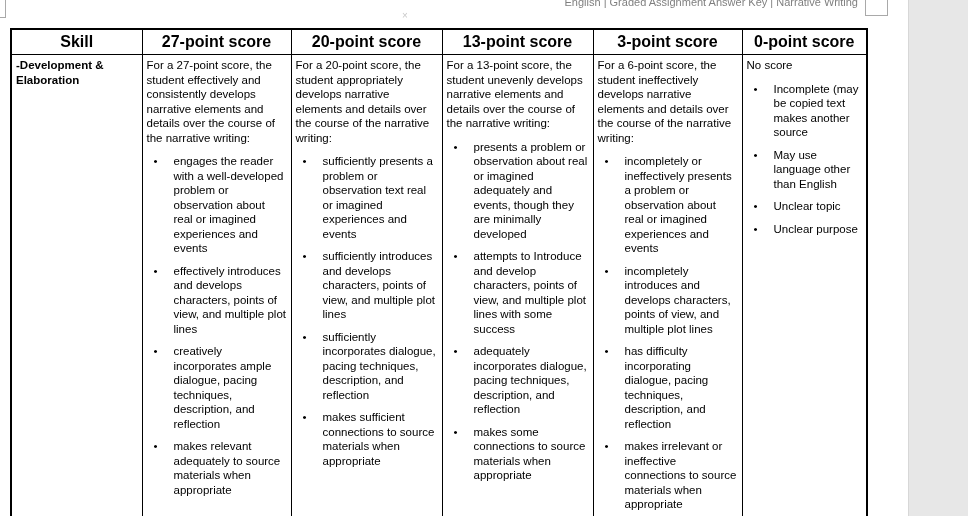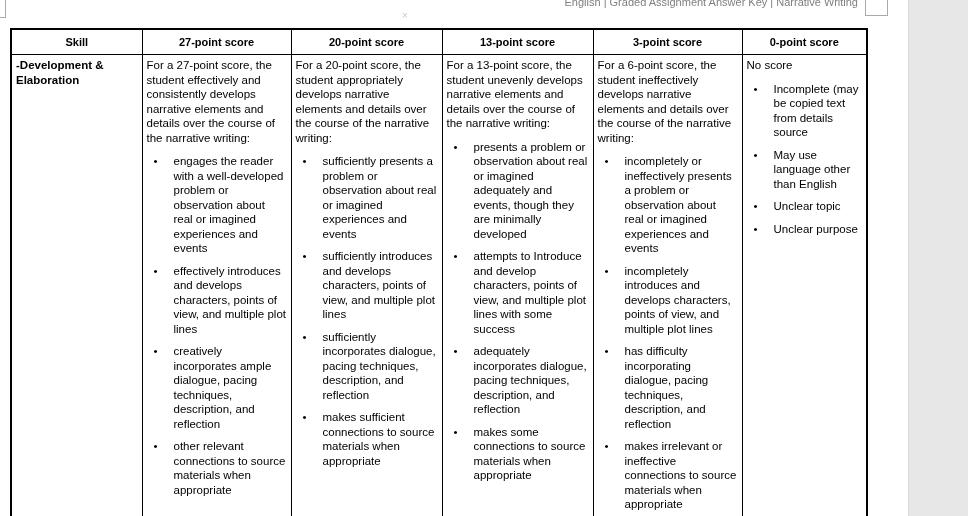--- a/index.html
+++ b/index.html
@@ -73,21 +73,21 @@
     border: 2px solid #000;
     background: #fff;
   }
   table.rubric th, table.rubric td {
     border: 1px solid #000;
     vertical-align: top;
     padding: 0;
   }
   table.rubric th {
     height: 20px;
-    font-size: 11px;
+    font-size: 16px;
     font-weight: bold;
     text-align: center;
     vertical-align: middle;
     padding: 2px 2px;
   }
   table.rubric td {
     height: 452px;
     font-size: 11.5px;
     line-height: 14.5px;
     padding: 3px 4px 3px 4px;
@@ -150,28 +150,28 @@
     <tbody>
       <tr>
         <td class="skill-cell">-Development &amp; Elaboration</td>
 
         <td>
           <p class="cell-intro">For a 27-point score, the student effectively and consistently develops narrative elements and details over the course of the narrative writing:</p>
           <ul class="cell-bullets">
             <li>engages the reader with a well-developed problem or observation about real or imagined experiences and events</li>
             <li>effectively introduces and develops characters, points of view, and multiple plot lines</li>
             <li>creatively incorporates ample dialogue, pacing techniques, description, and reflection</li>
-            <li>other relevant connections to source materials when appropriate</li>
+            <li>makes relevant adequately to source materials when appropriate</li>
           </ul>
         </td>
 
         <td>
           <p class="cell-intro">For a 20-point score, the student appropriately develops narrative elements and details over the course of the narrative writing:</p>
           <ul class="cell-bullets">
-            <li>sufficiently presents a problem or observation about real or imagined experiences and events</li>
+            <li>sufficiently presents a problem or observation text real or imagined experiences and events</li>
             <li>sufficiently introduces and develops characters, points of view, and multiple plot lines</li>
             <li>sufficiently incorporates dialogue, pacing techniques, description, and reflection</li>
             <li>makes sufficient connections to source materials when appropriate</li>
           </ul>
         </td>
 
         <td>
           <p class="cell-intro">For a 13-point score, the student unevenly develops narrative elements and details over the course of the narrative writing:</p>
           <ul class="cell-bullets">
             <li>presents a problem or observation about real or imagined adequately and events, though they are minimally developed</li>
@@ -187,21 +187,21 @@
             <li>incompletely or ineffectively presents a problem or observation about real or imagined experiences and events</li>
             <li>incompletely introduces and develops characters, points of view, and multiple plot lines</li>
             <li>has difficulty incorporating dialogue, pacing techniques, description, and reflection</li>
             <li>makes irrelevant or ineffective connections to source materials when appropriate</li>
           </ul>
         </td>
 
         <td>
           <p class="cell-intro">No score</p>
           <ul class="cell-bullets">
-            <li>Incomplete (may be copied text from details source</li>
+            <li>Incomplete (may be copied text makes another source</li>
             <li>May use language other than English</li>
             <li>Unclear topic</li>
             <li>Unclear purpose</li>
           </ul>
         </td>
       </tr>
     </tbody>
   </table>
 
   <div class="page-edge"></div>

